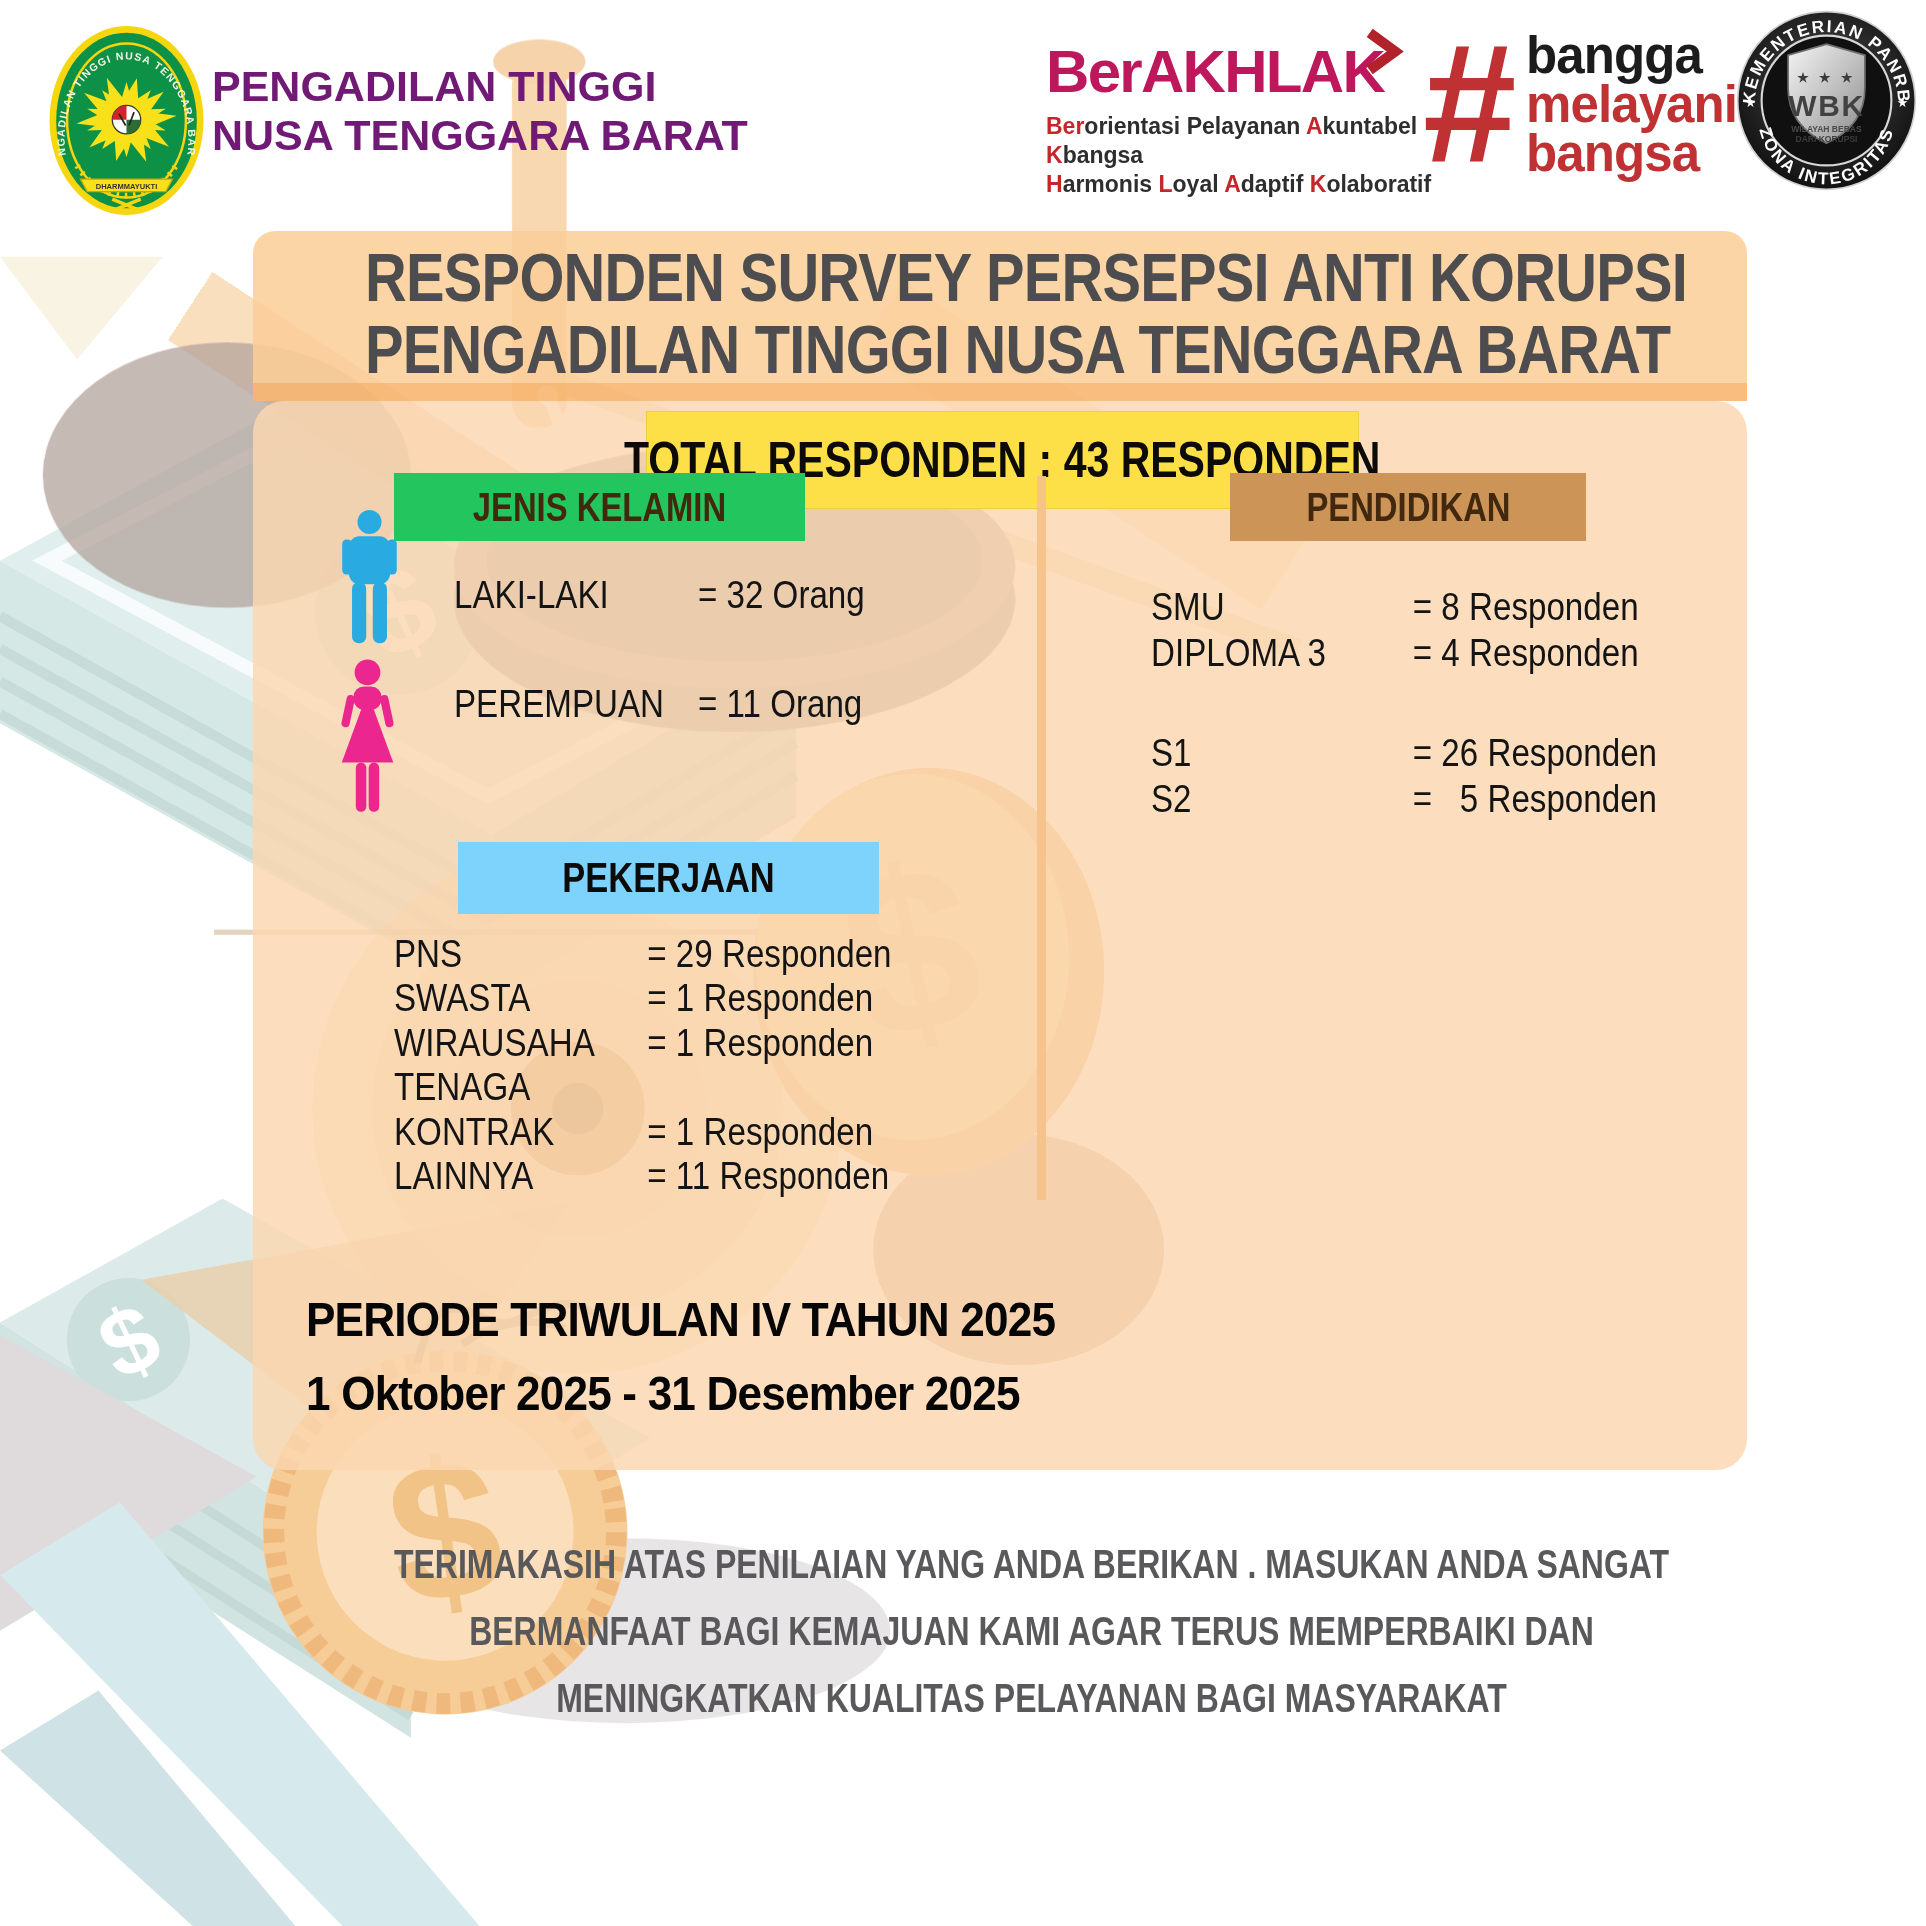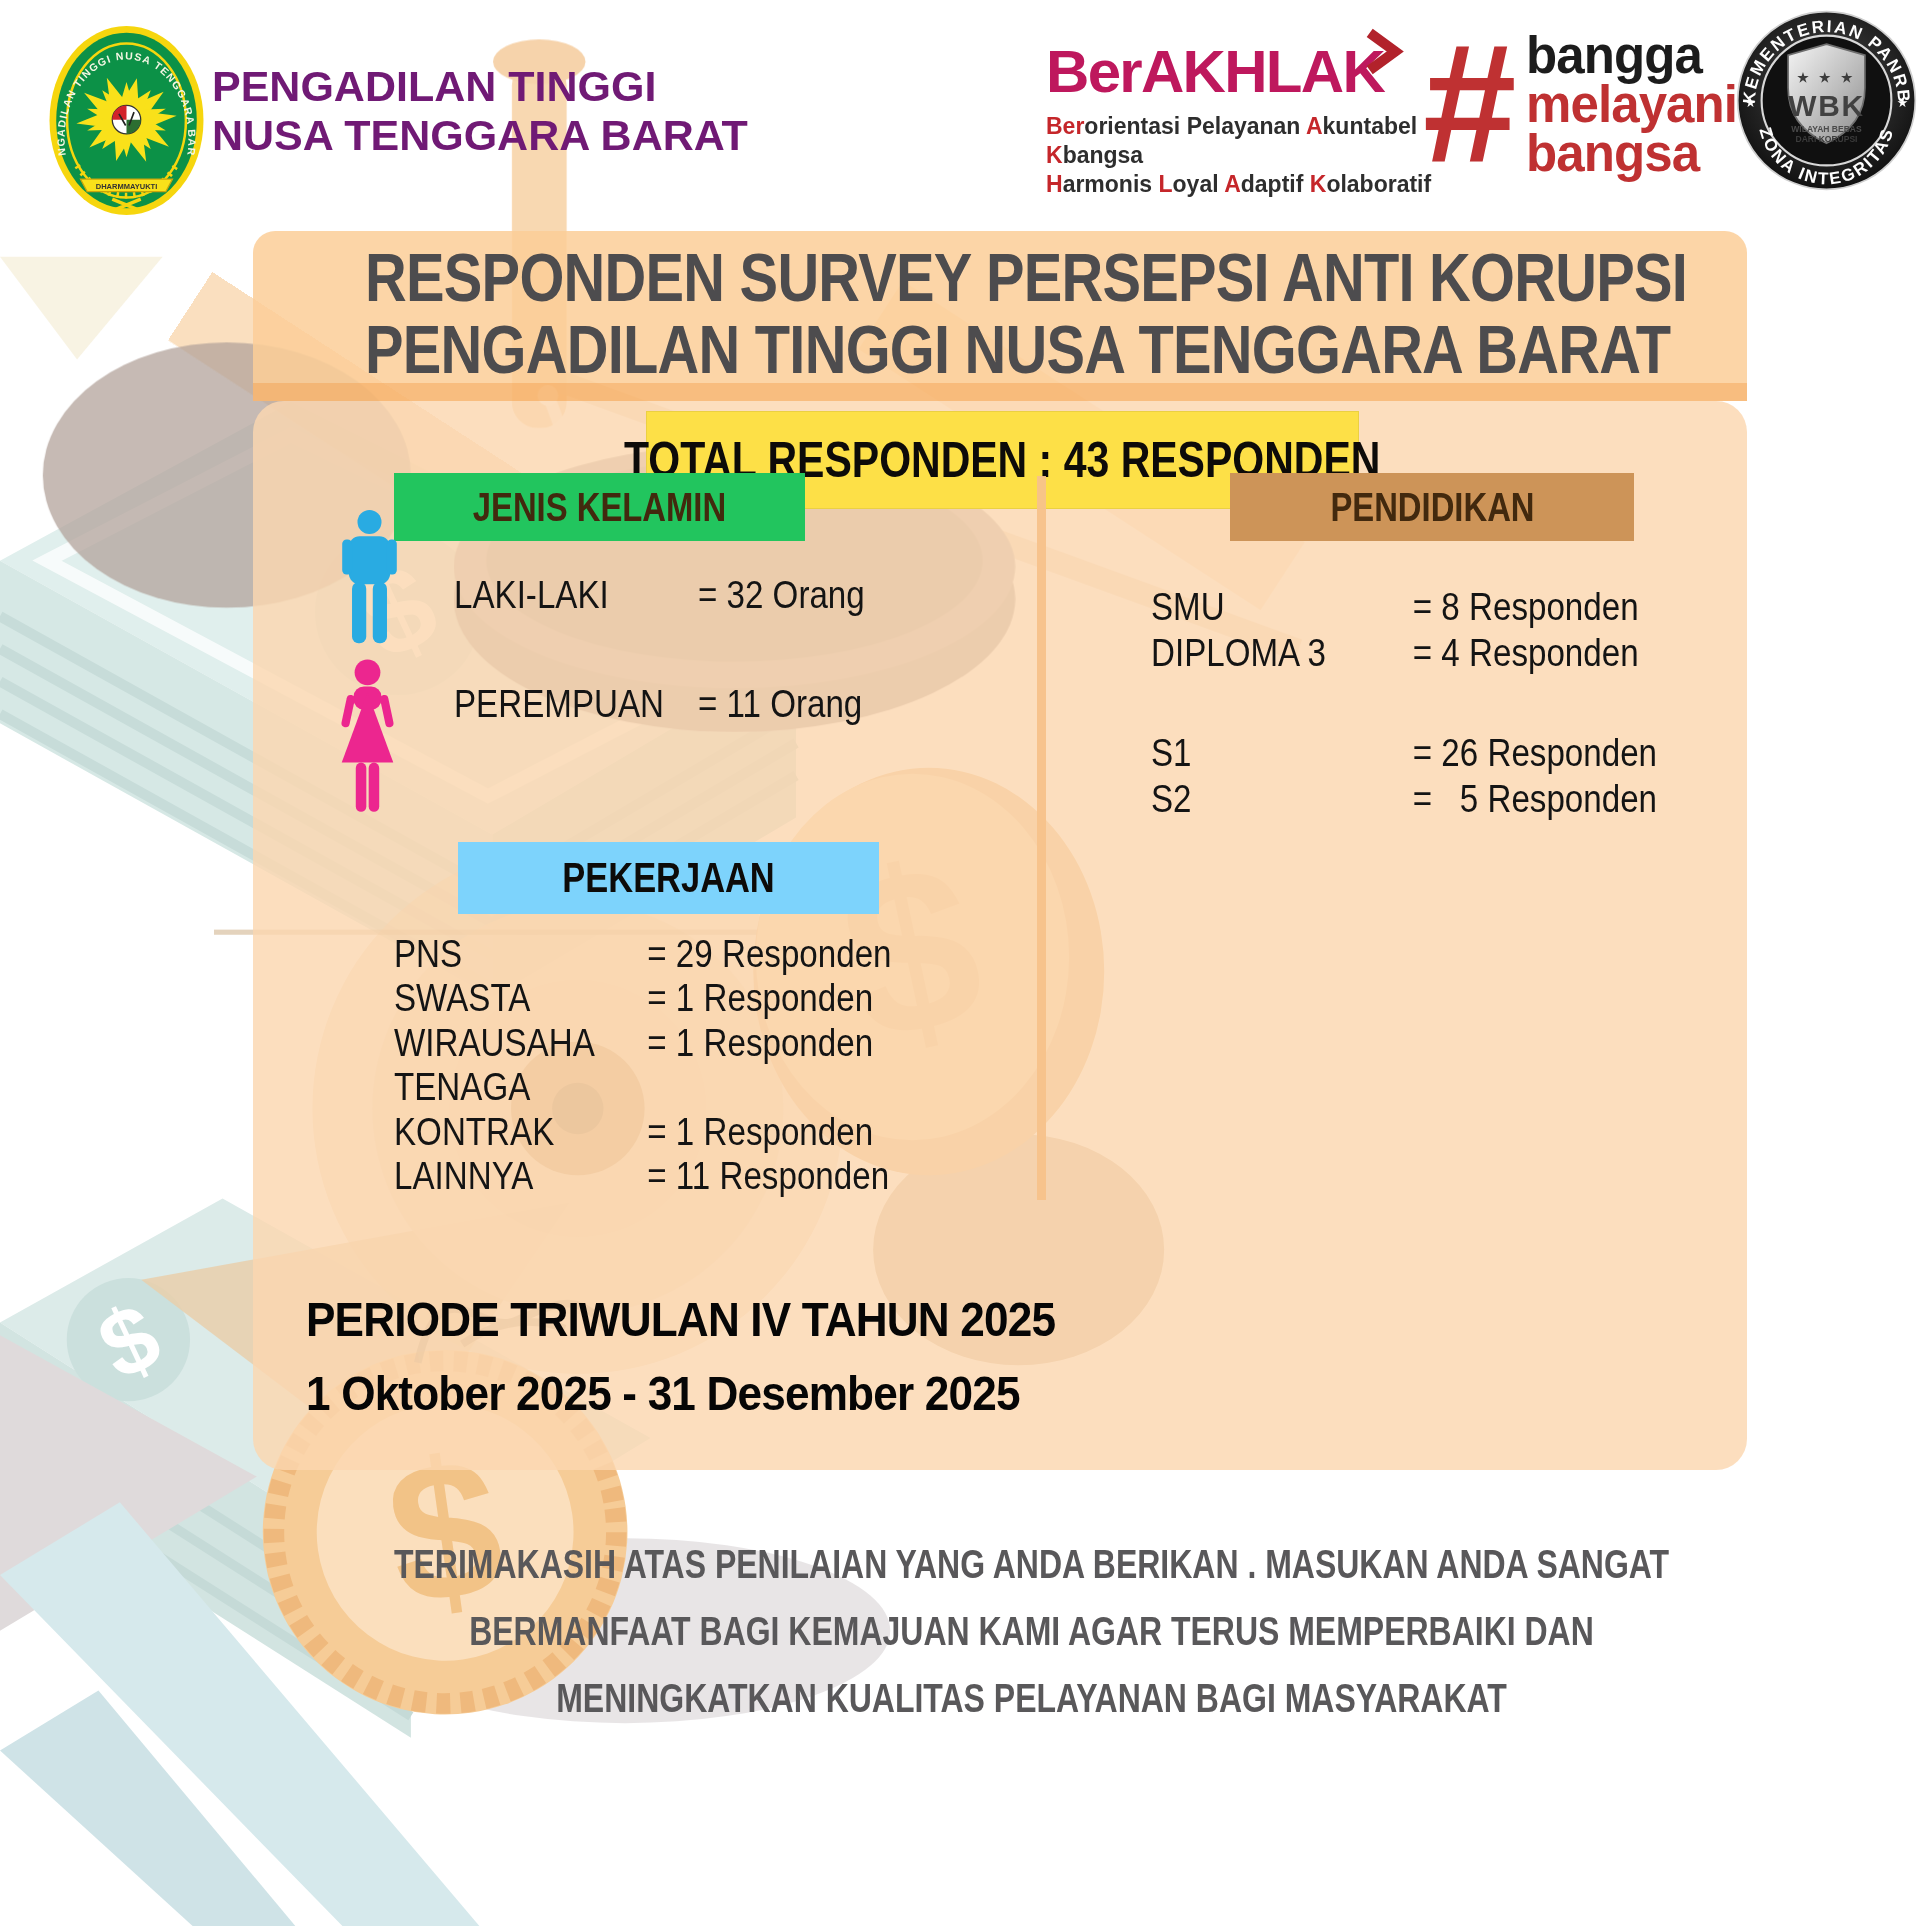--- a/index.html
+++ b/index.html
@@ -31,21 +31,21 @@
   #panel-title div{transform:scaleX(.85);transform-origin:50% 50%;letter-spacing:-0.9px;white-space:nowrap;}
   #total-box{left:646px;top:411px;width:711px;height:96px;background:#fde047;
     display:flex;align-items:center;justify-content:center;border:1.7px solid rgba(0,0,0,.07);}
   #total-box span{font-size:50px;font-weight:800;color:#0d0b09;transform:scaleX(.82);
     transform-origin:50% 50%;white-space:nowrap;}
 
   .sec-banner{display:flex;align-items:center;justify-content:center;}
   .sec-banner span{font-weight:800;transform:scaleX(.82);transform-origin:50% 50%;white-space:nowrap;}
   #jenis-banner{left:394px;top:473px;width:411px;height:68px;background:#22c55e;}
   #jenis-banner span{font-size:40px;color:#42290e;}
-  #pendidikan-banner{left:1230px;top:473px;width:404px;height:68px;background:#cd9458;justify-content:center;}
+  #pendidikan-banner{left:1230px;top:473px;width:356px;height:68px;background:#cd9458;justify-content:center;}
   #pendidikan-banner span{font-size:40px;color:#42290e;}
   #pekerjaan-banner{left:458px;top:842px;width:421px;height:72px;background:#7dd3fc;align-items:center;}
   #pekerjaan-banner span{font-size:42px;color:#0d0b09;}
 
   .row{position:absolute;display:flex;white-space:nowrap;font-size:39px;line-height:45px;
        color:#141414;transform:scaleX(.85);transform-origin:0 50%;font-weight:400;}
   .row .lbl{display:inline-block;}
   .w-jenis .lbl{width:287px;}
   .w-pend .lbl{width:308px;}
   .w-pek .lbl{width:298px;}

